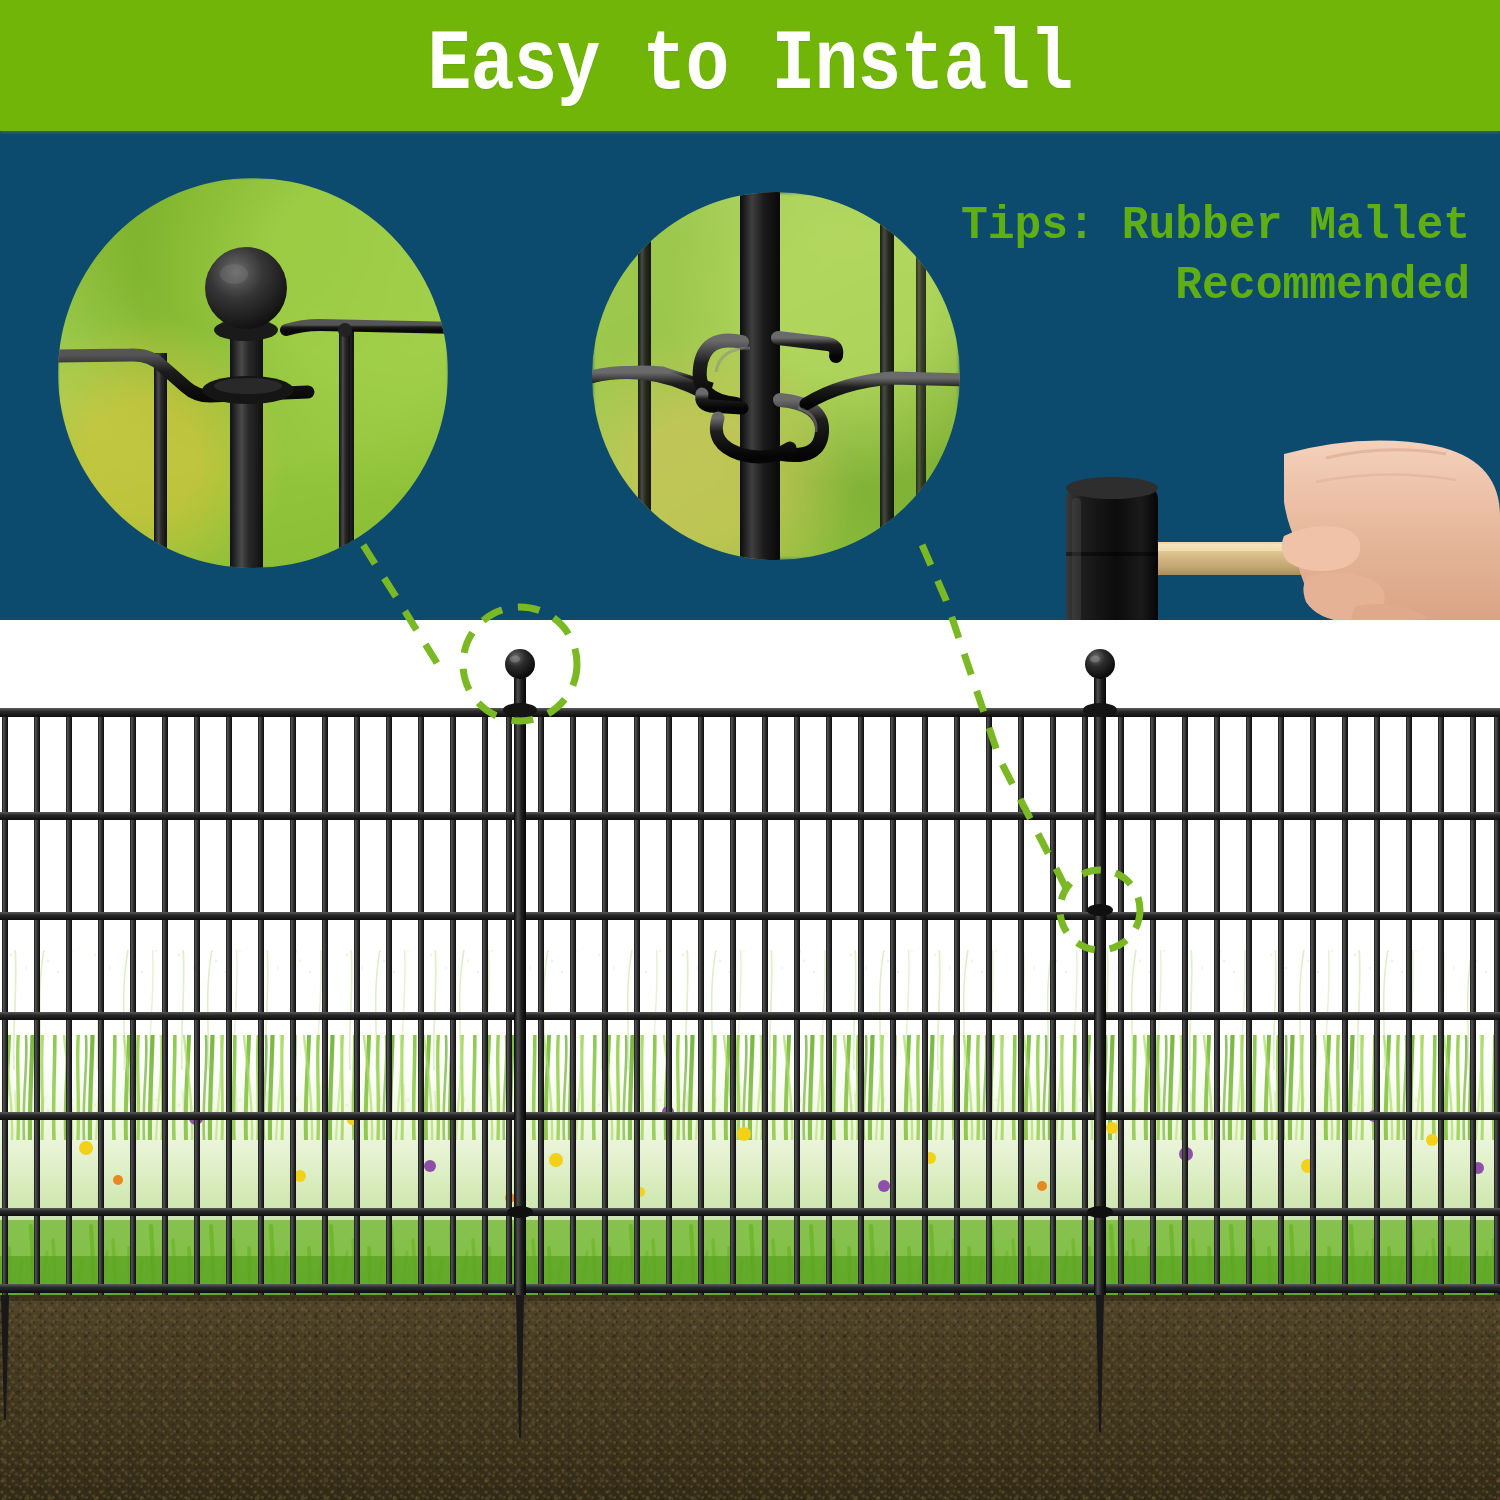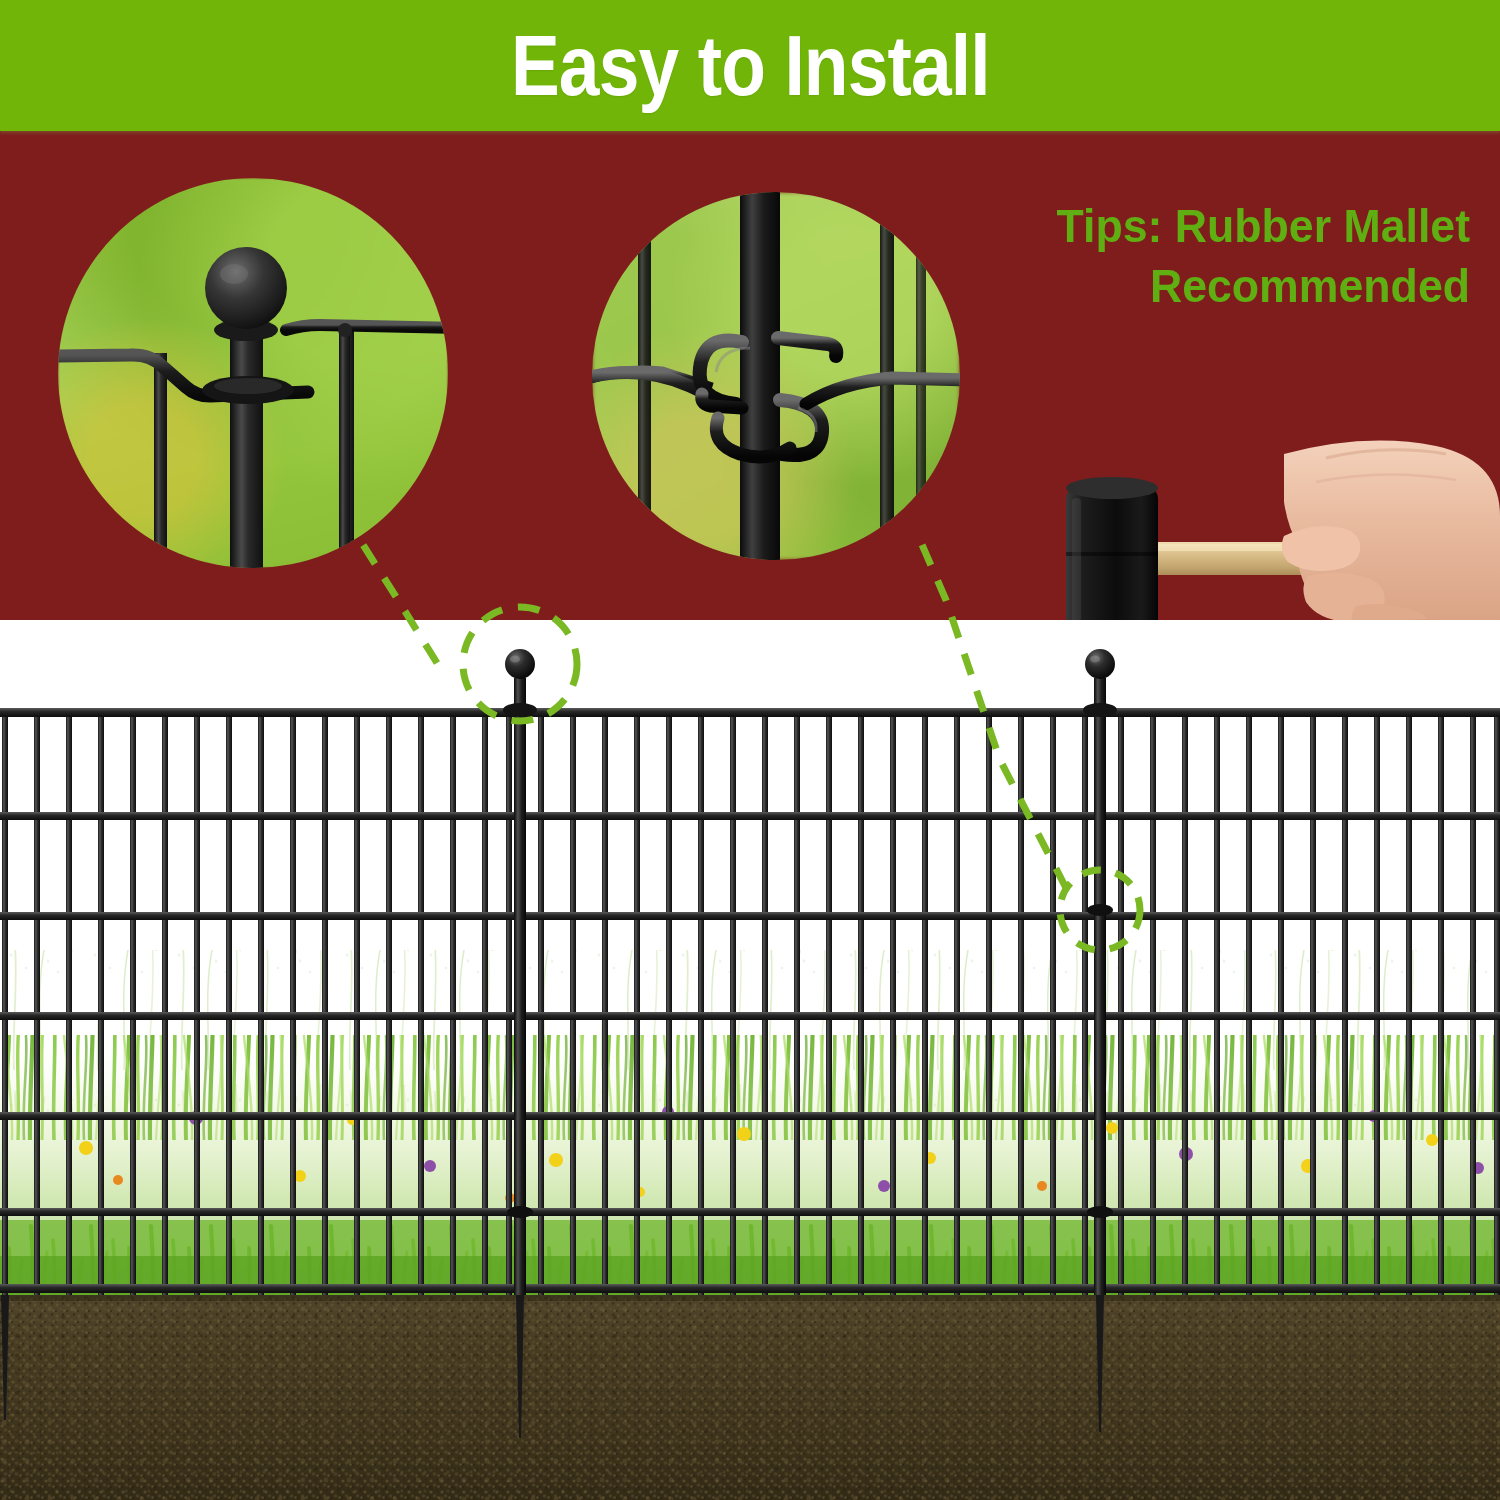--- a/index.html
+++ b/index.html
@@ -3,21 +3,21 @@
 <meta charset="utf-8">
 <title>Easy to Install — Garden Fence Infographic</title>
 <style>
   html,body{margin:0;padding:0;}
   body{
     width:1500px;height:1500px;overflow:hidden;
     background:#ffffff;
     font-family:"Liberation Sans","DejaVu Sans",sans-serif;
     position:relative;
   }
-  #stage{position:relative;width:1500px;height:1500px;overflow:hidden;background:#7f1d1d;}
+  #stage{position:relative;width:1500px;height:1500px;overflow:hidden;background:#0c4a6e;font-family:Liberation Mono, monospace;}
 
   
   #banner{
     position:absolute;left:0;top:0;width:1500px;height:131px;
     background:#70b508;
     display:flex;align-items:center;justify-content:center;
     box-shadow:0 2px 3px rgba(120,160,60,.35);
   }
   #banner-title{
     color:#ffffff;

